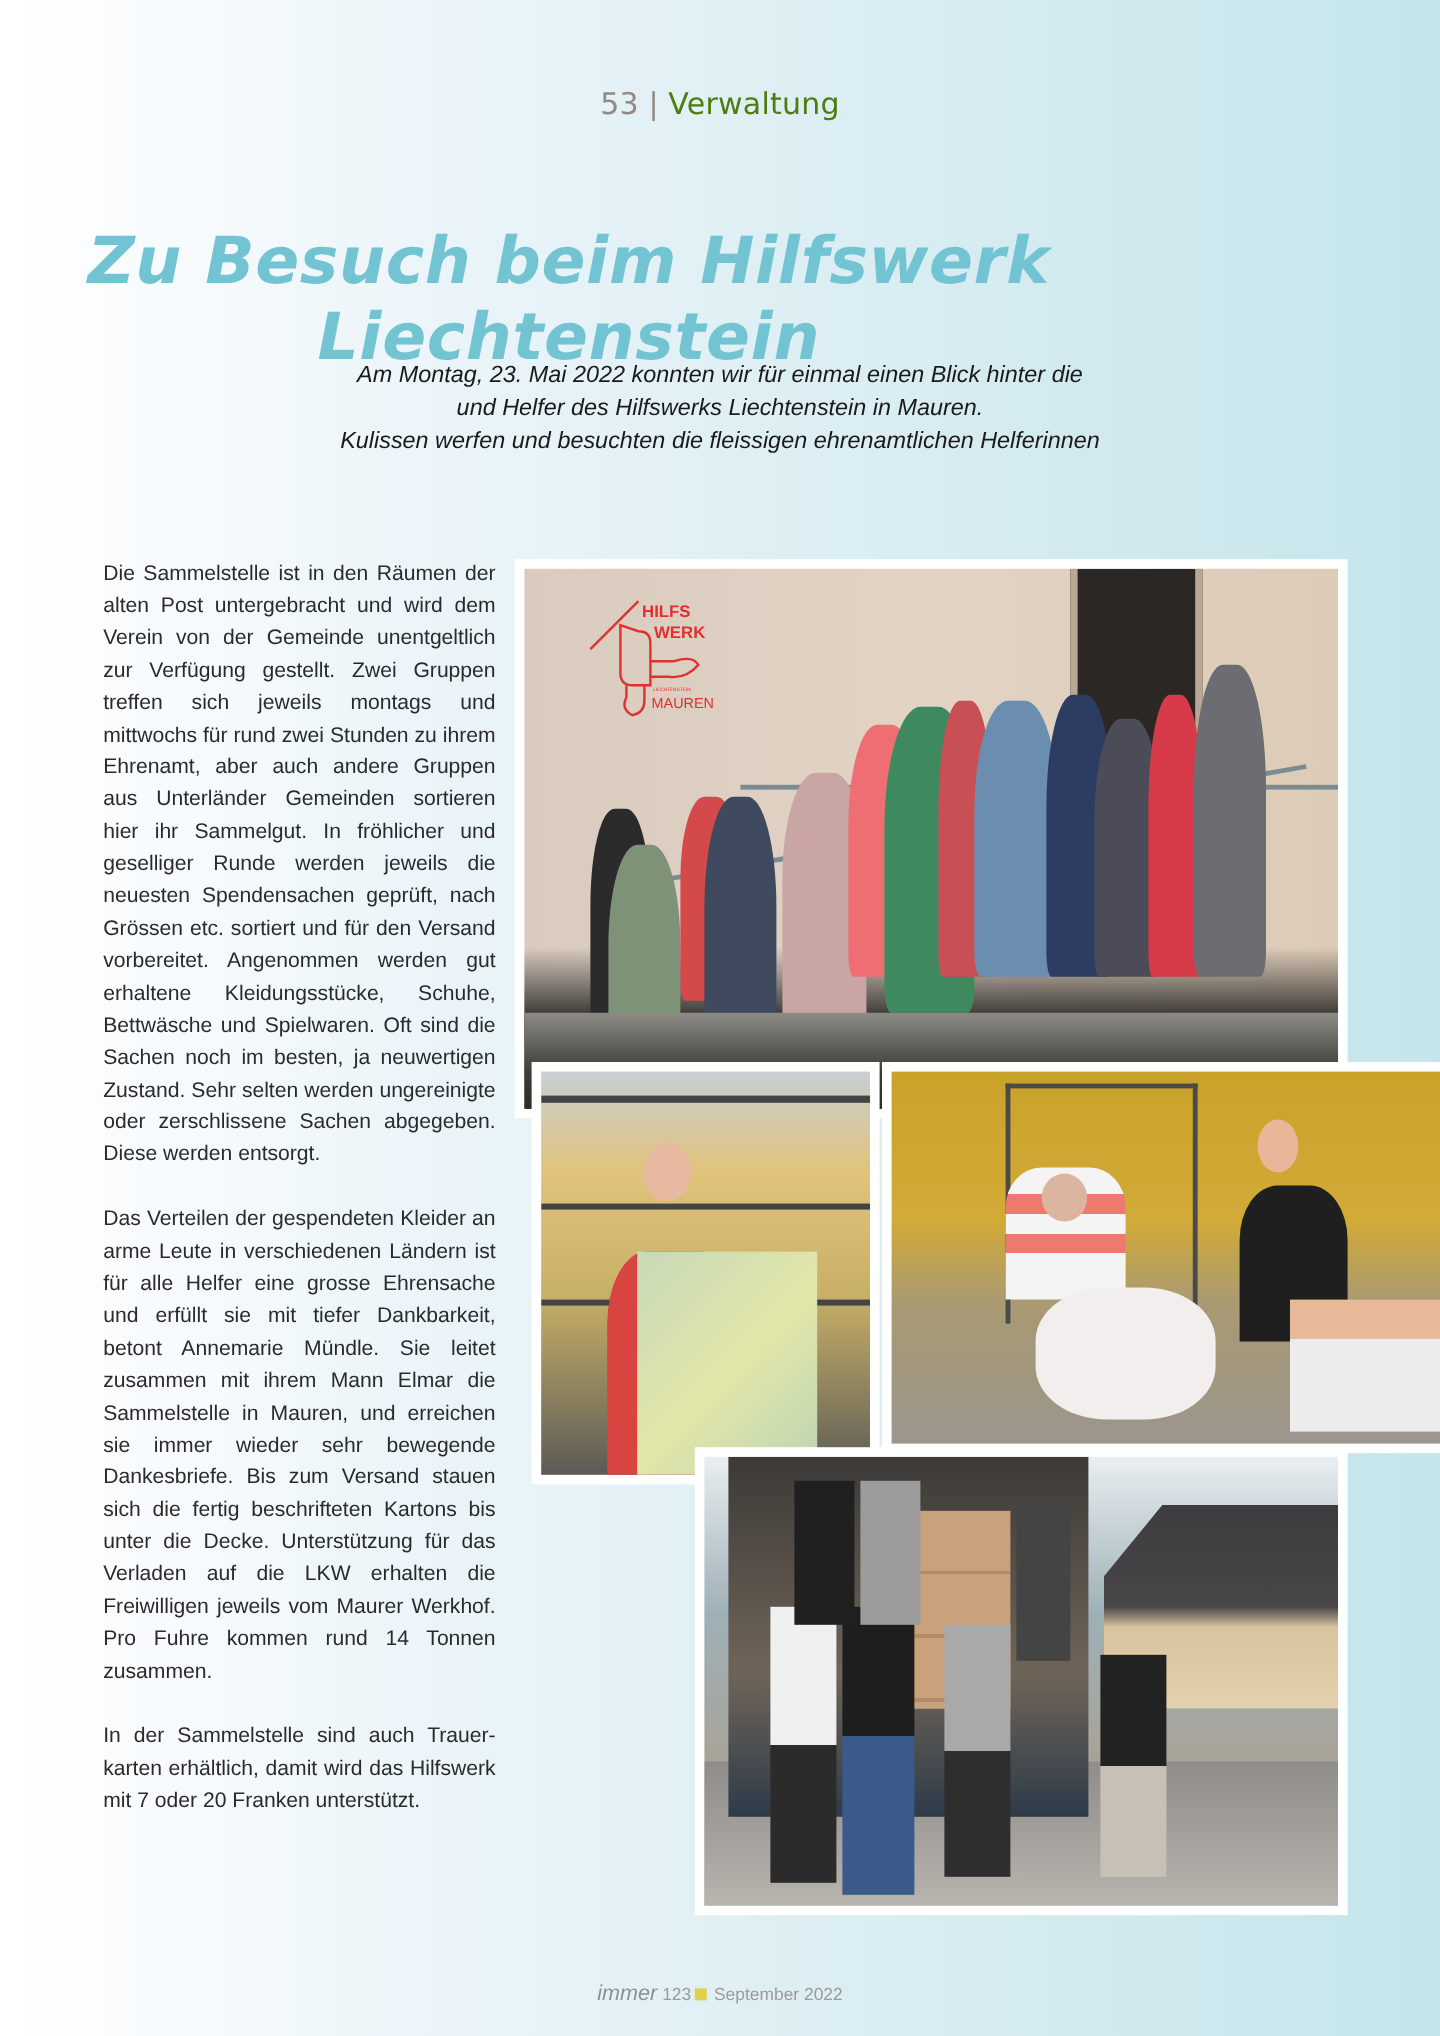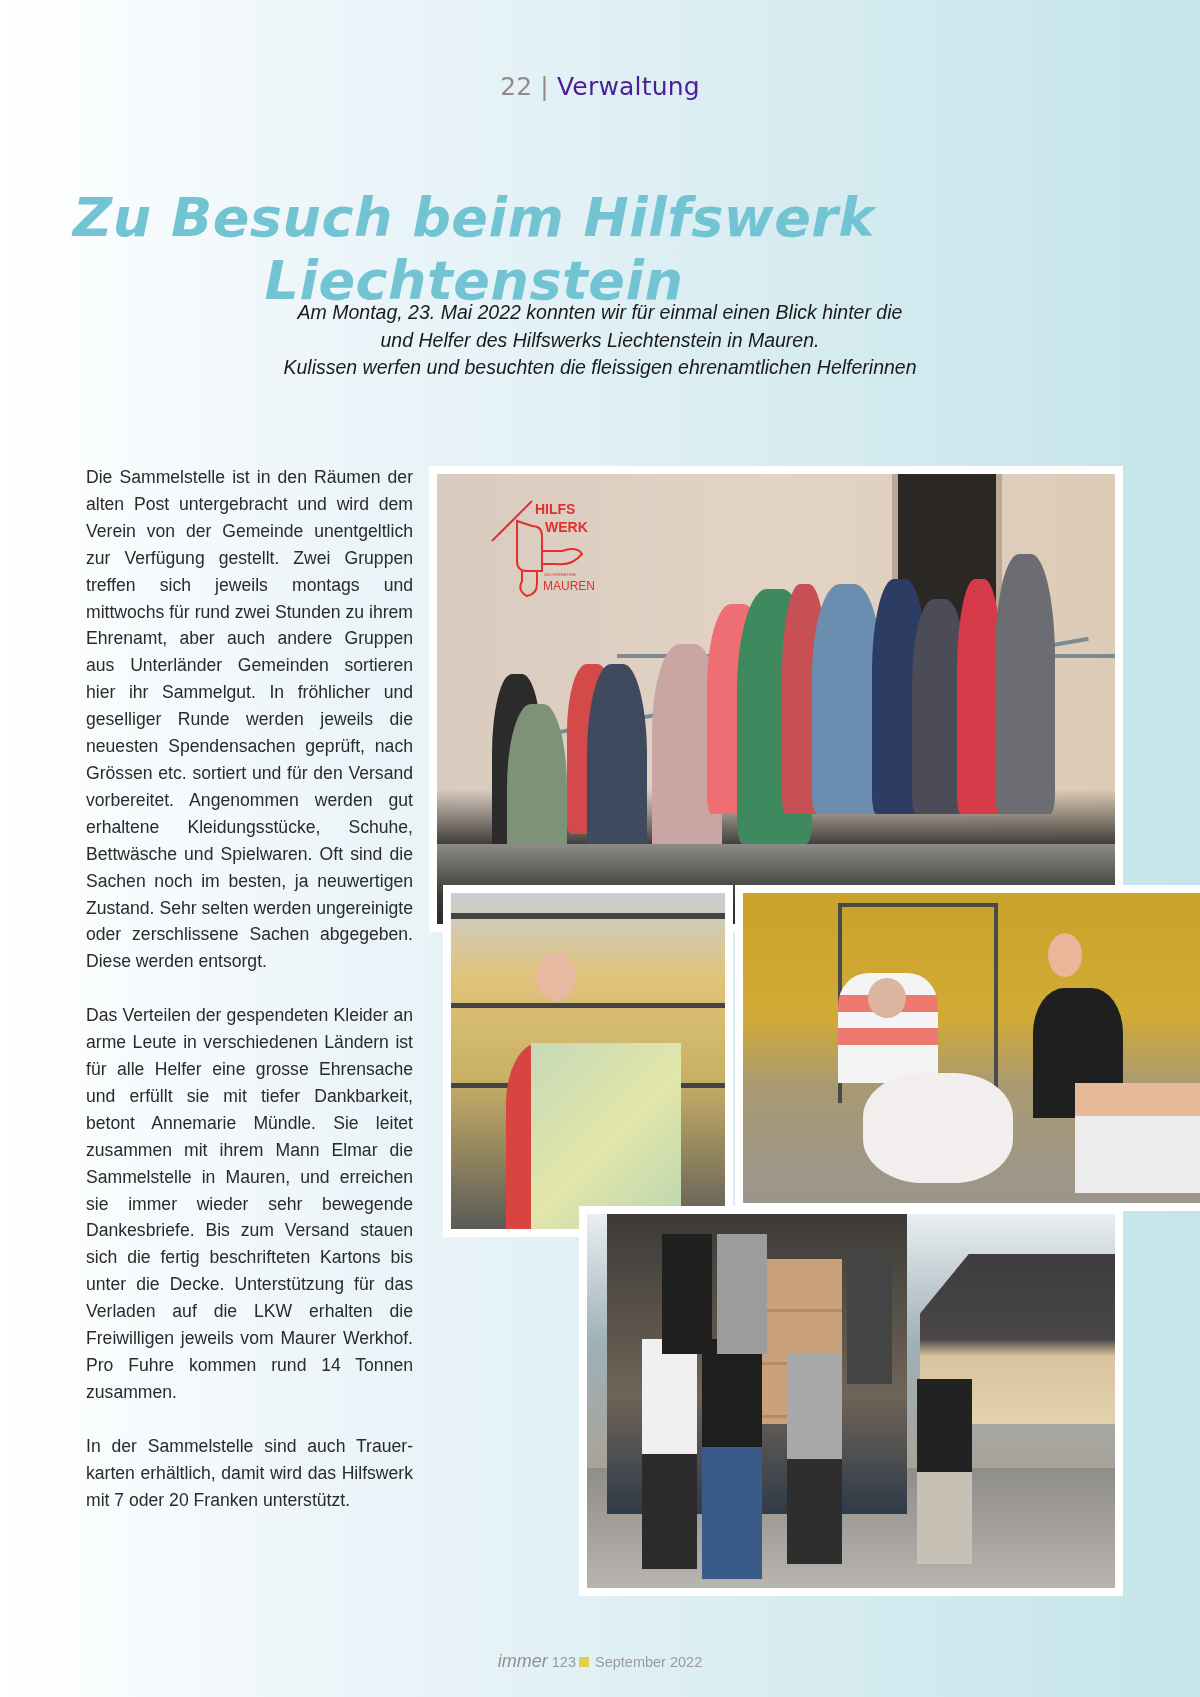--- a/index.html
+++ b/index.html
@@ -9,21 +9,21 @@
     background: linear-gradient(to right, #ffffff 0%, #eef6fa 25%, #e0f0f5 50%, #d2eaef 75%, #c4e5eb 100%);
     font-family: "DejaVu Sans", "Liberation Sans", sans-serif;
     color: #1f1f1f;
   }
   .header {
     position: absolute; top: 72px; left: 0; width: 1200px;
     text-align: center; font-size: 25px; letter-spacing: 0.2px;
   }
   .header .pagenum { color: #948a82; }
   .header .sep { color: #948a82; margin: 0 8px; }
-  .header .section { color: #4c1d95; }
+  .header .section { color: #4d7c0f; }
   .title {
     position: absolute; top: 186px; left: 0; width: 948px;
     text-align: center; font-size: 54px; font-style: italic;
     color: #72c4d3; letter-spacing: 0.5px;
     font-family: "DejaVu Sans", sans-serif;
   }
   .lead {
     position: absolute; top: 299px; left: 240px; width: 720px;
     text-align: center; font-size: 19.5px; font-style: italic;
     line-height: 27.5px; color: #1a1a1a;
@@ -84,21 +84,21 @@
     font-family: "Liberation Sans", sans-serif;
     font-size: 14.5px; color: #9a9a9a;
   }
   .footer .mag { font-style: italic; font-size: 18px; color: #8f8f8f; }
   .footer .square { display: inline-block; width: 10px; height: 10px; background: #e1d04a; margin: 0 6px 0 3px; vertical-align: 0px; }
 </style>
 </head>
 <body>
 
 <div class="header">
-  <span class="pagenum">22</span><span class="sep">|</span><span class="section">Verwaltung</span>
+  <span class="pagenum">53</span><span class="sep">|</span><span class="section">Verwaltung</span>
 </div>
 
 <h1 class="title">Zu Besuch beim Hilfswerk Liechtenstein</h1>
 
 <div class="lead">
   <div>Am Montag, 23. Mai 2022 konnten wir für einmal einen Blick hinter die</div>
   <div>und Helfer des Hilfswerks Liechtenstein in Mauren.</div>
   <div>Kulissen werfen und besuchten die fleissigen ehrenamtlichen Helferinnen</div>
 </div>
 

